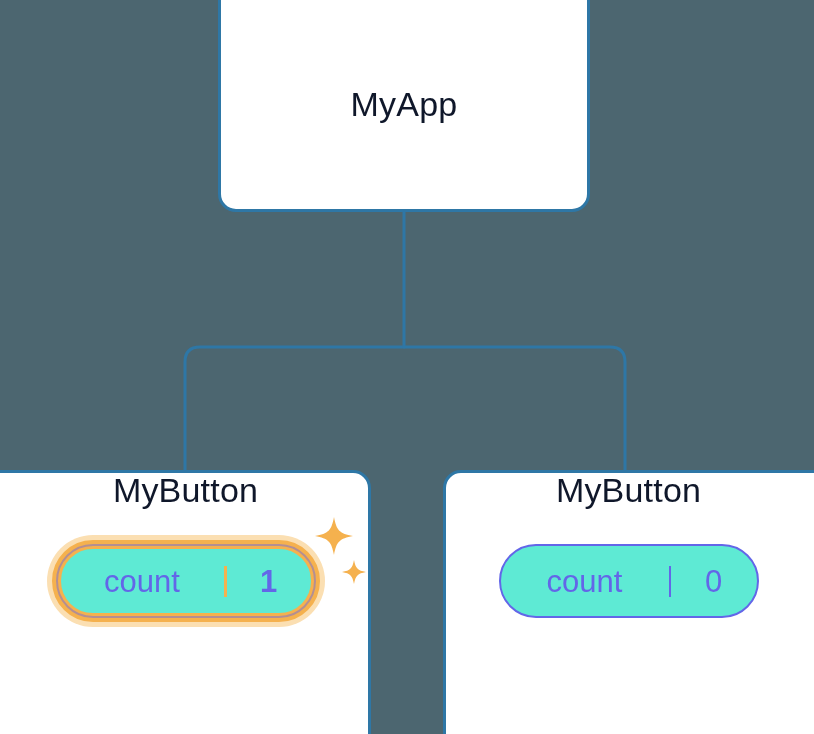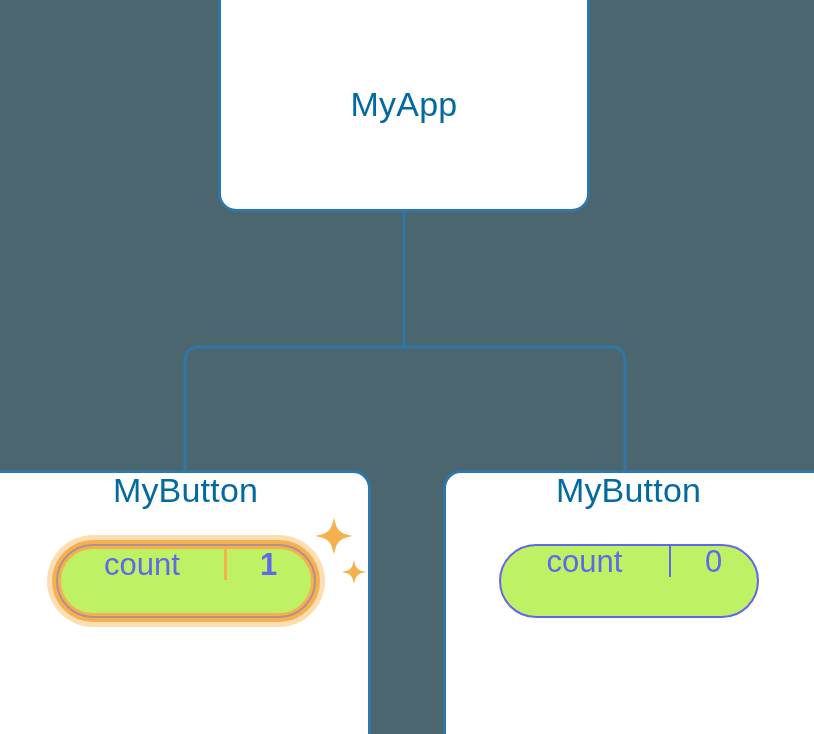--- a/index.html
+++ b/index.html
@@ -67,21 +67,21 @@
     height: 290px;
   }
   #card-child-1 {
     left: 443px;
     top: 470px;
     width: 389px;
     height: 290px;
   }
 
   .card-title {
-    color: #0369a1;
+    color: #0f172a;
     font-size: 34px;
     font-weight: 400;
     letter-spacing: 0.2px;
     line-height: 1;
     white-space: nowrap;
   }
 
   .child-inner {
     position: absolute;
     left: 18px;
@@ -110,22 +110,22 @@
   .pill {
     position: absolute;
     left: 9px;
     top: 9px;
     width: 260px;
     height: 74px;
     box-sizing: border-box;
     border: 2px solid #6366e8;
     border-radius: 999px;
     display: flex;
-    align-items: flex-start;
-    background: #bef264;
+    align-items: center;
+    background: #5eead4;
     z-index: 2;
   }
 
   .pill-key, .pill-val {
     display: flex;
     align-items: center;
     justify-content: center;
     color: #6366e8;
     font-size: 31px;
     line-height: 1;

